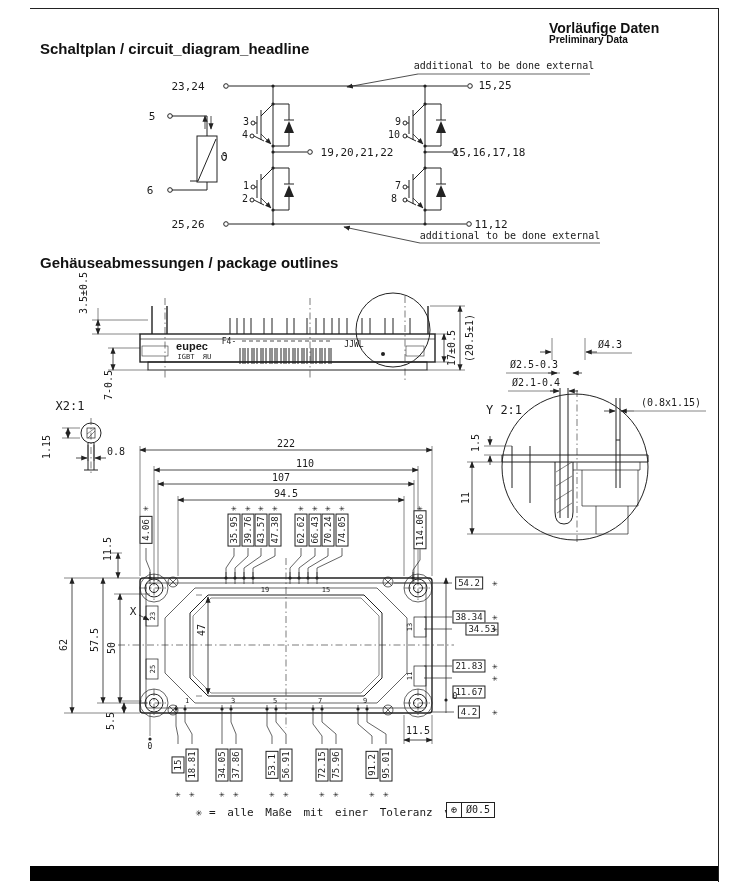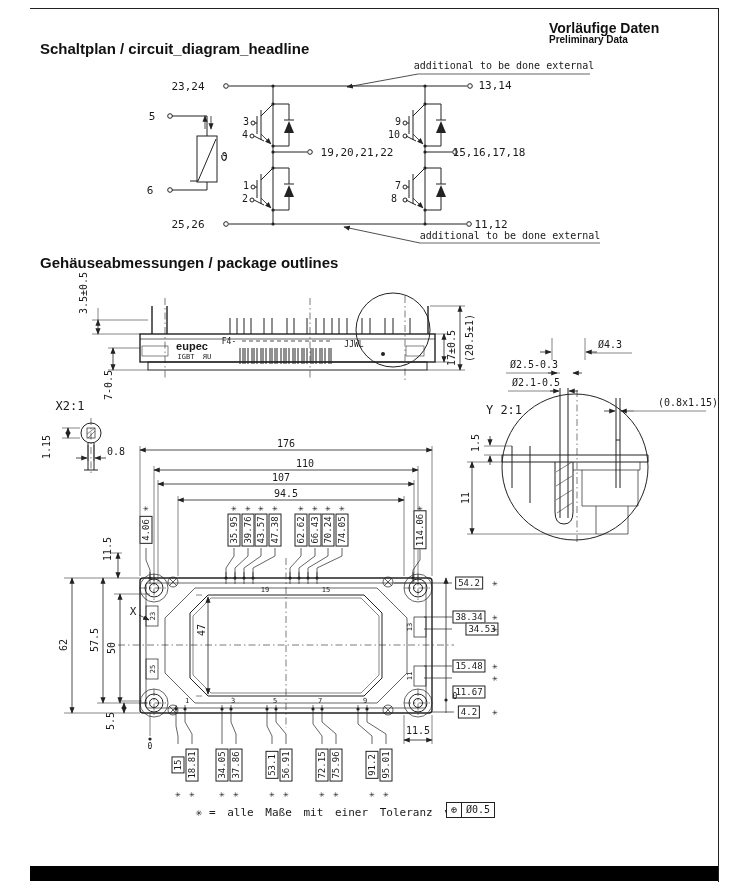--- a/index.html
+++ b/index.html
@@ -221,21 +221,21 @@
   </svg>
 
   <div class="hd" style="left:549px;top:20px;font-size:14px">Vorläufige Daten</div>
   <div class="hd" style="left:549px;top:34px;font-size:10px">Preliminary Data</div>
   <div class="hd" style="left:40px;top:254px;font-size:15px">Gehäuseabmessungen / package outlines</div>
   <div class="hd" style="left:40px;top:40px;font-size:15px">Schaltplan / circuit_diagram_headline</div>
 
   <div class="lb s11" style="left:504px;top:66px;font-size:10px">additional to be done external</div>
   <div class="lb s11" style="left:510px;top:236px;font-size:10px">additional to be done external</div>
   <div class="lb s11" style="left:188px;top:86px">23,24</div>
-  <div class="lb s11" style="left:495px;top:85px">13,14</div>
+  <div class="lb s11" style="left:495px;top:85px">15,25</div>
   <div class="lb s11" style="left:188px;top:224px">25,26</div>
   <div class="lb s11" style="left:491px;top:224px">11,12</div>
   <div class="lb s11" style="left:152px;top:116px">5</div>
   <div class="lb s11" style="left:150px;top:190px">6</div>
   <div class="lb s11" style="left:357px;top:152px">19,20,21,22</div>
   <div class="lb s11" style="left:489px;top:152px">15,16,17,18</div>
   <div class="lb" style="left:246px;top:122px">3</div>
   <div class="lb" style="left:245px;top:135px">4</div>
   <div class="lb" style="left:246px;top:186px">1</div>
   <div class="lb" style="left:245px;top:199px">2</div>
@@ -255,26 +255,26 @@
   <div class="lr" style="left:452px;top:348px">17±0.5</div>
   <div class="lr" style="left:470px;top:338px">(20.5±1)</div>
 
   <div class="lb s12" style="left:70px;top:406px">X2:1</div>
   <div class="lr" style="left:47px;top:447px">1.15</div>
   <div class="lb" style="left:116px;top:452px">0.8</div>
 
   <div class="lb s12" style="left:504px;top:410px">Y 2:1</div>
   <div class="lb" style="left:610px;top:345px">Ø4.3</div>
   <div class="lb" style="left:534px;top:365px">Ø2.5-0.3</div>
-  <div class="lb" style="left:536px;top:383px">Ø2.1-0.5</div>
-  <div class="lb" style="left:688px;top:403px">(0.8x1.15)</div>
+  <div class="lb" style="left:536px;top:383px">Ø2.1-0.4</div>
+  <div class="lb" style="left:671px;top:403px">(0.8x1.15)</div>
   <div class="lr" style="left:476px;top:443px">1.5</div>
   <div class="lr" style="left:466px;top:498px">11</div>
 
-  <div class="lb" style="left:286px;top:444px">176</div>
+  <div class="lb" style="left:286px;top:444px">222</div>
   <div class="lb" style="left:305px;top:464px">110</div>
   <div class="lb" style="left:281px;top:478px">107</div>
   <div class="lb" style="left:286px;top:494px">94.5</div>
 
   <div class="st" style="left:146px;top:508px">✳</div>
   <div class="st" style="left:234px;top:508px">✳</div>
   <div class="st" style="left:248px;top:508px">✳</div>
   <div class="st" style="left:261px;top:508px">✳</div>
   <div class="st" style="left:275px;top:508px">✳</div>
   <div class="st" style="left:301px;top:508px">✳</div>
@@ -289,21 +289,21 @@
   <div class="bx" style="left:275px;top:530px">47.38</div>
   <div class="bx" style="left:301px;top:530px">62.62</div>
   <div class="bx" style="left:315px;top:530px">66.43</div>
   <div class="bx" style="left:328px;top:530px">70.24</div>
   <div class="bx" style="left:342px;top:530px">74.05</div>
   <div class="bx" style="left:420px;top:530px">114.06</div>
 
   <div class="bh" style="left:469px;top:583px">54.2</div>
   <div class="bh" style="left:469px;top:617px">38.34</div>
   <div class="bh" style="left:482px;top:629px">34.53</div>
-  <div class="bh" style="left:469px;top:666px">15.48</div>
+  <div class="bh" style="left:469px;top:666px">21.83</div>
   <div class="bh" style="left:469px;top:692px">11.67</div>
   <div class="bh" style="left:469px;top:712px">4.2</div>
   <div class="st" style="left:495px;top:583px">✳</div>
   <div class="st" style="left:495px;top:617px">✳</div>
   <div class="st" style="left:495px;top:629px">✳</div>
   <div class="st" style="left:495px;top:666px">✳</div>
   <div class="st" style="left:495px;top:678px">✳</div>
   <div class="st" style="left:495px;top:712px">✳</div>
   <div class="lb s8" style="left:455px;top:697px">0</div>
 

